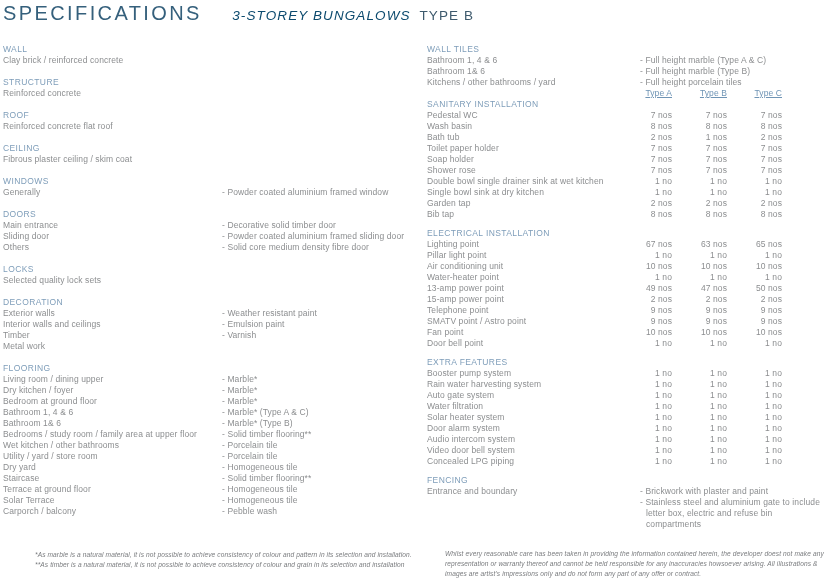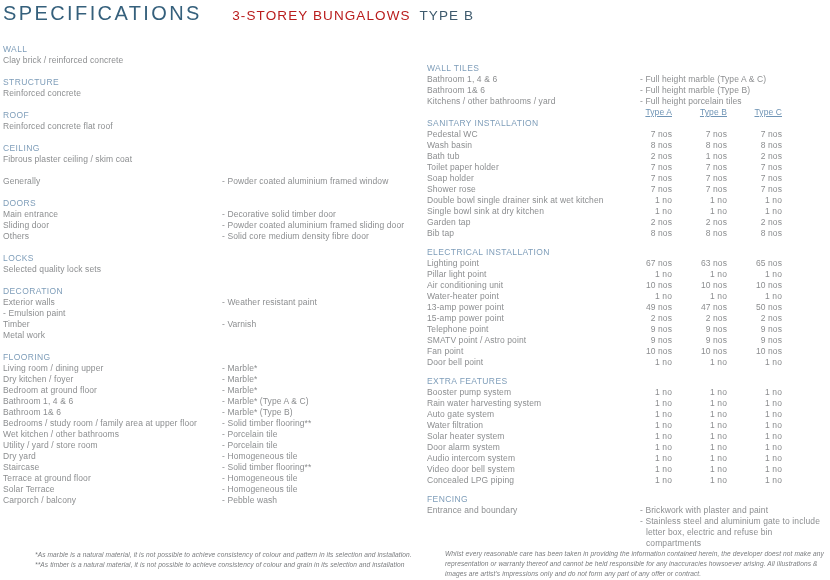--- a/index.html
+++ b/index.html
@@ -21,21 +21,21 @@
     vertical-align: top;
   }
   .subtitle {
     display: inline-block;
     margin-left: 26px;
     margin-top: 6px;
     font-size: 13.5px;
     letter-spacing: 1.1px;
     vertical-align: top;
   }
-  .subtitle .proj { color: #b91c1c; }
+  .subtitle .proj { color: #0c4a6e; font-style: italic; }
   .subtitle .typ  { color: #3e5a6d; margin-left: 4px; }
 
   
   .col { position: absolute; top: 44px; font-size: 8.5px; line-height: 11px; letter-spacing: 0.1px; }
   .col.left  { left: 3px;   width: 418px; }
   .col.right { left: 427px; width: 400px; }
 
   .sec { margin-bottom: 11px; }
   .col.right .sec { margin-bottom: 8px; }
   .sec-head { color: #7e9db9; letter-spacing: 0.4px; }
@@ -98,20 +98,21 @@
         <span class="lbl">Reinforced concrete flat roof</span>
       </div>
     </section>
     <section class="sec">
       <div class="sec-head">CEILING</div>
       <div class="row">
         <span class="lbl">Fibrous plaster ceiling / skim coat</span>
       </div>
     </section>
     <section class="sec">
+      <div class="sec-head">WINDOWS</div>
       <div class="row">
         <span class="lbl">Generally</span>
         <span class="val">- Powder coated aluminium framed window</span>
       </div>
     </section>
     <section class="sec">
       <div class="sec-head">DOORS</div>
       <div class="row">
         <span class="lbl">Main entrance</span>
         <span class="val">- Decorative solid timber door</span>
@@ -131,20 +132,21 @@
         <span class="lbl">Selected quality lock sets</span>
       </div>
     </section>
     <section class="sec">
       <div class="sec-head">DECORATION</div>
       <div class="row">
         <span class="lbl">Exterior walls</span>
         <span class="val">- Weather resistant paint</span>
       </div>
       <div class="row">
+        <span class="lbl">Interior walls and ceilings</span>
         <span class="val">- Emulsion paint</span>
       </div>
       <div class="row">
         <span class="lbl">Timber</span>
         <span class="val">- Varnish</span>
       </div>
       <div class="row">
         <span class="lbl">Metal work</span>
       </div>
     </section>
@@ -198,21 +200,21 @@
         <span class="lbl">Solar Terrace</span>
         <span class="val">- Homogeneous tile</span>
       </div>
       <div class="row">
         <span class="lbl">Carporch / balcony</span>
         <span class="val">- Pebble wash</span>
       </div>
     </section>
   </div>
 <div class="col right" id="right-col">
-    <section class="sec" style="margin-bottom: 0px; margin-top: 19px;">
+    <section class="sec" style="margin-bottom: 0px;">
       <div class="sec-head">WALL TILES</div>
       <div class="row">
         <span class="lbl">Bathroom 1, 4 &amp; 6</span>
         <span class="val">- Full height marble (Type A &amp; C)</span>
       </div>
       <div class="row">
         <span class="lbl">Bathroom 1&amp; 6</span>
         <span class="val">- Full height marble (Type B)</span>
       </div>
       <div class="row">

